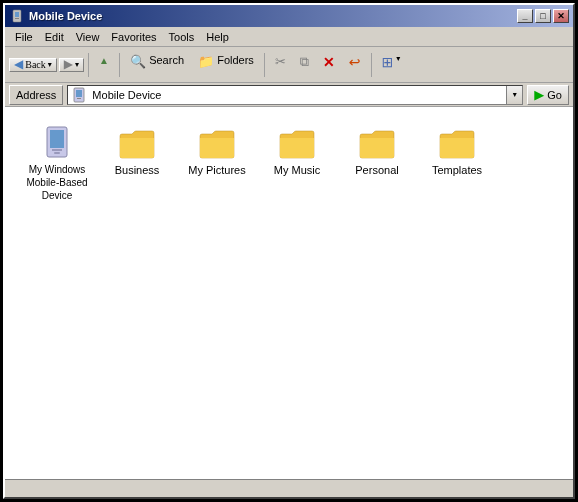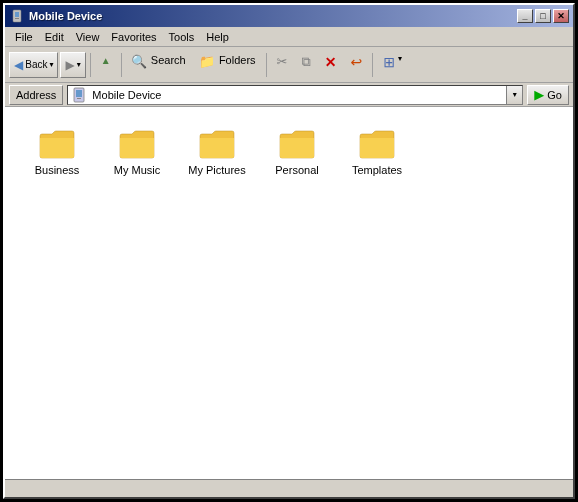--- a/index.html
+++ b/index.html
@@ -129,23 +129,24 @@
     }
     .nav-btn {
       height: 14px;
       display: flex;
       align-items: center;
       background: linear-gradient(to bottom, #f0f0f0, #d4d0c8);
       border: 1px solid #808080;
       border-top-color: #fff;
       border-left-color: #fff;
       cursor: pointer;
-      padding: 12px 4px;
+      padding: 0 4px;
       font-size: 10px;
       gap: 2px;
+      font-family: Liberation Serif, serif;
     }
     .dropdown-arrow {
       font-size: 8px;
       color: #000;
     }
 
     
     .icon-back::before { content: '◀'; font-size: 12px; color: #4a7fc0; }
     .icon-forward::before { content: '▶'; font-size: 12px; color: #808080; }
     .icon-up::before { content: '▲'; font-size: 10px; color: #4a8040; }
@@ -396,49 +397,60 @@
     </div>
     <div class="go-btn">
       <span class="go-arrow">▶</span>
       <span>Go</span>
     </div>
   </div>
 
   <div class="content-area">
     <div class="file-grid">
 
+      <div class="file-item">
+        <div class="file-icon">
+          <svg class="device-icon" viewBox="0 0 32 38">
+            <rect x="6" y="2" width="20" height="30" rx="2" fill="#c8c8e8" stroke="#8888aa" stroke-width="1"></rect>
+            <rect x="9" y="5" width="14" height="18" fill="#6699cc"></rect>
+            <rect x="11" y="24" width="10" height="2" fill="#9999bb"></rect>
+            <rect x="13" y="27" width="6" height="2" rx="1" fill="#9999bb"></rect>
+          </svg>
+        </div>
+        <span class="file-label" style="font-size:10px;">My Windows Mobile-Based Device</span>
+      </div>
 
       <div class="file-item">
         <div class="file-icon">
           <svg class="folder-svg" viewBox="0 0 38 32">
             <path d="M2 8 Q2 6 4 6 L14 6 L16 4 Q17 3 18 3 L34 3 Q36 3 36 5 L36 28 Q36 30 34 30 L4 30 Q2 30 2 28 Z" fill="#f0c040" stroke="#c09020" stroke-width="0.5"></path>
             <path d="M2 10 L36 10 L36 28 Q36 30 34 30 L4 30 Q2 30 2 28 Z" fill="#f8d050"></path>
           </svg>
         </div>
         <span class="file-label">Business</span>
       </div>
 
       <div class="file-item">
         <div class="file-icon">
           <svg class="folder-svg" viewBox="0 0 38 32">
             <path d="M2 8 Q2 6 4 6 L14 6 L16 4 Q17 3 18 3 L34 3 Q36 3 36 5 L36 28 Q36 30 34 30 L4 30 Q2 30 2 28 Z" fill="#f0c040" stroke="#c09020" stroke-width="0.5"></path>
             <path d="M2 10 L36 10 L36 28 Q36 30 34 30 L4 30 Q2 30 2 28 Z" fill="#f8d050"></path>
           </svg>
         </div>
-        <span class="file-label">My Music</span>
+        <span class="file-label">My Pictures</span>
       </div>
 
       <div class="file-item">
         <div class="file-icon">
           <svg class="folder-svg" viewBox="0 0 38 32">
             <path d="M2 8 Q2 6 4 6 L14 6 L16 4 Q17 3 18 3 L34 3 Q36 3 36 5 L36 28 Q36 30 34 30 L4 30 Q2 30 2 28 Z" fill="#f0c040" stroke="#c09020" stroke-width="0.5"></path>
             <path d="M2 10 L36 10 L36 28 Q36 30 34 30 L4 30 Q2 30 2 28 Z" fill="#f8d050"></path>
           </svg>
         </div>
-        <span class="file-label">My Pictures</span>
+        <span class="file-label">My Music</span>
       </div>
 
       <div class="file-item">
         <div class="file-icon">
           <svg class="folder-svg" viewBox="0 0 38 32">
             <path d="M2 8 Q2 6 4 6 L14 6 L16 4 Q17 3 18 3 L34 3 Q36 3 36 5 L36 28 Q36 30 34 30 L4 30 Q2 30 2 28 Z" fill="#f0c040" stroke="#c09020" stroke-width="0.5"></path>
             <path d="M2 10 L36 10 L36 28 Q36 30 34 30 L4 30 Q2 30 2 28 Z" fill="#f8d050"></path>
           </svg>
         </div>
         <span class="file-label">Personal</span>

